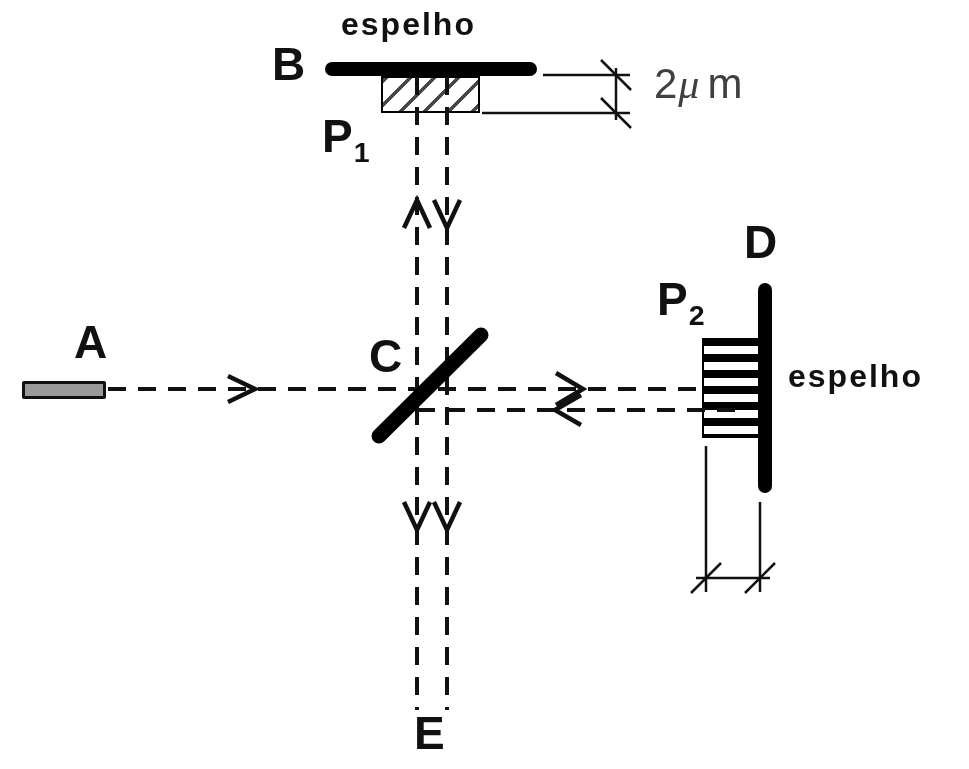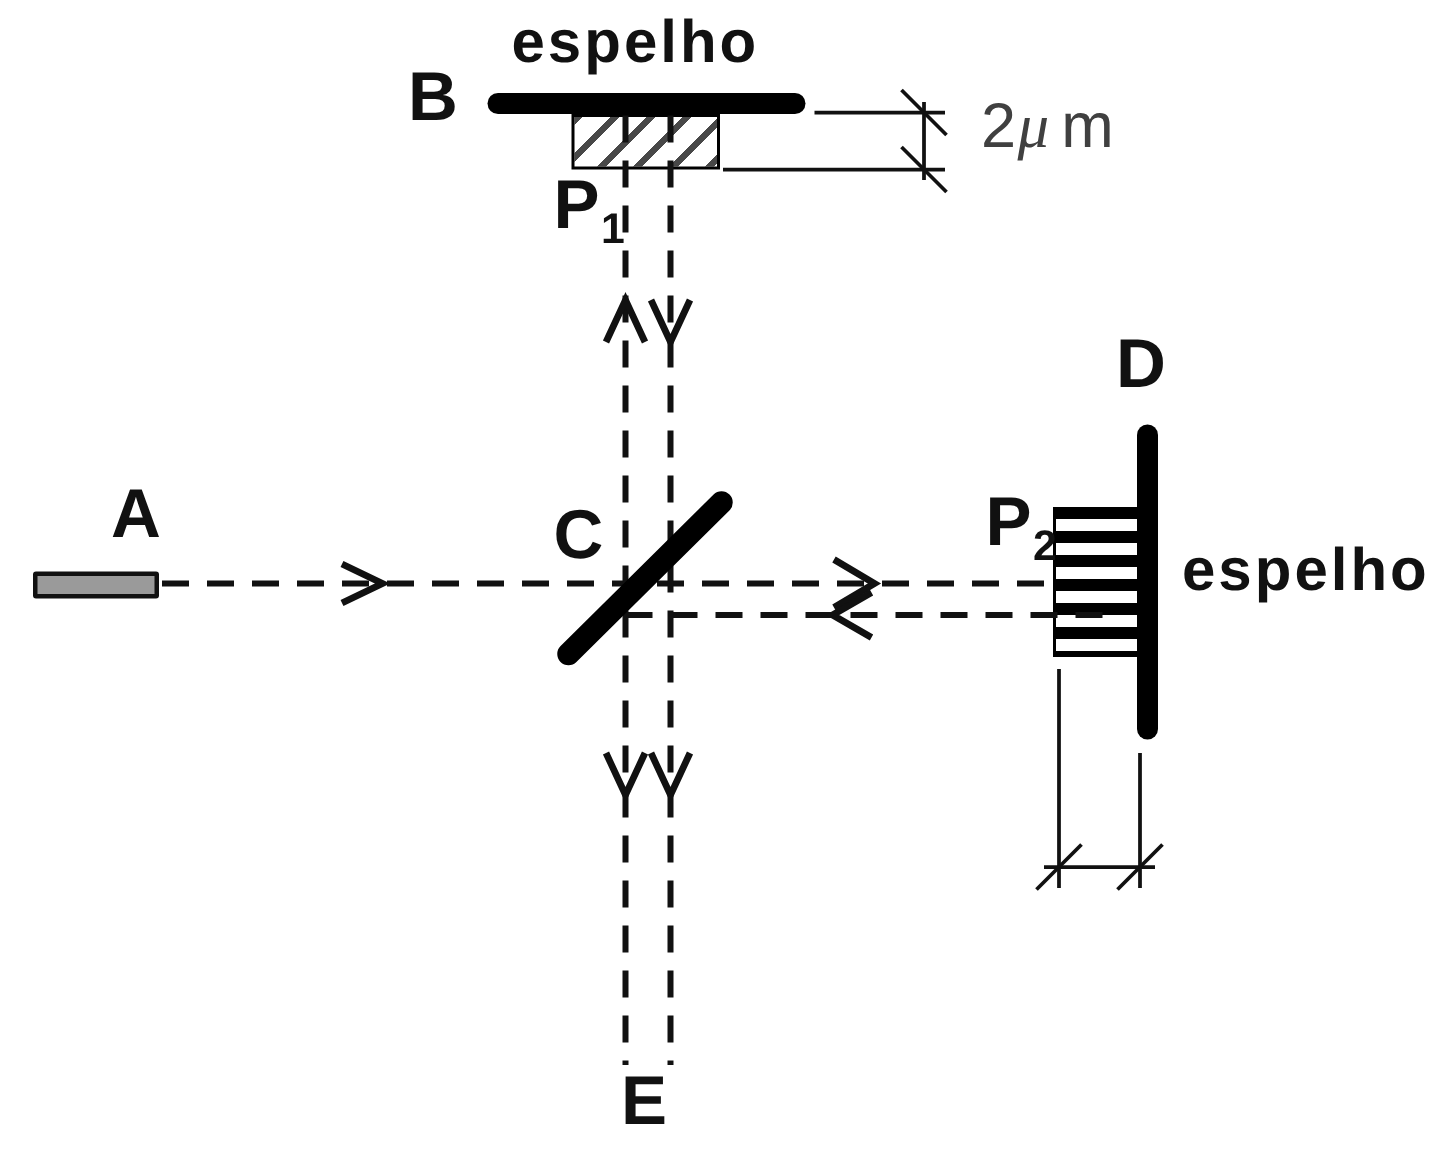--- a/index.html
+++ b/index.html
@@ -10,21 +10,21 @@
     font-family:"Liberation Sans", sans-serif;
     overflow:hidden;
   }
   .box{position:absolute;z-index:1;}
   #beam-svg{position:absolute;left:0;top:0;z-index:2;pointer-events:none;}
   .lbl{
     position:absolute;z-index:3;
     color:#111;line-height:1;white-space:nowrap;
     font-weight:700;letter-spacing:1px;
   }
-  .lbl-word{font-size:40px;letter-spacing:2px;}
+  .lbl-word{font-size:32px;letter-spacing:2px;}
   .lbl-letter{font-size:46px;}
   .lbl sub{font-size:0.62em;line-height:0;}
   .dim-label{
     position:absolute;z-index:3;color:#404040;line-height:1;
     font-size:42px;font-weight:400;white-space:nowrap;
   }
   .dim-label .mu{
     font-family:"Liberation Serif", serif;
     font-style:italic;
     padding-left:1px;
@@ -107,28 +107,28 @@
       <line x1="706" y1="446" x2="706" y2="592"></line>
       <line x1="760" y1="502" x2="760" y2="592"></line>
       <line x1="696" y1="578" x2="770" y2="578"></line>
       <line x1="691" y1="593" x2="721" y2="563"></line>
       <line x1="745" y1="593" x2="775" y2="563"></line>
     </g>
   </svg>
 
   <div class="lbl lbl-word" style="left:341px;top:8px;">espelho</div>
   <div class="lbl lbl-letter" style="left:272px;top:41px;">B</div>
-  <div class="lbl lbl-letter" style="left:322px;top:113px;margin-left:47px;"><span>P</span><sub>1</sub></div>
+  <div class="lbl lbl-letter" style="left:322px;top:113px;"><span>P</span><sub>1</sub></div>
 
   <div class="lbl lbl-letter" style="left:74px;top:319px;">A</div>
 
   <div class="lbl lbl-letter" style="left:369px;top:333px;">C</div>
 
   <div class="lbl lbl-letter" style="left:744px;top:219px;">D</div>
-  <div class="lbl lbl-letter" style="left:657px;top:276px;margin-top:48px;"><span>P</span><sub>2</sub></div>
+  <div class="lbl lbl-letter" style="left:657px;top:276px;"><span>P</span><sub>2</sub></div>
   <div class="lbl lbl-word" style="left:788px;top:360px;">espelho</div>
 
   <div class="lbl lbl-letter" style="left:414px;top:710px;">E</div>
 
   <div class="dim-label" style="left:654px;top:63px;"><span>2</span><span class="mu">μ</span><span class="unit">m</span></div>
 
 
 </div>
 
 </body></html>

